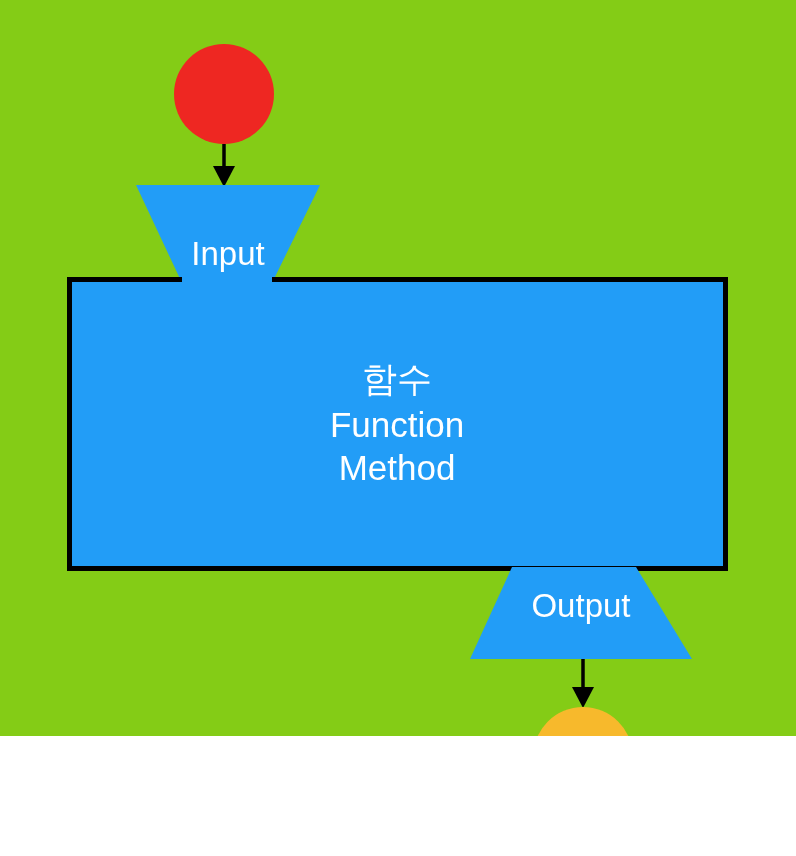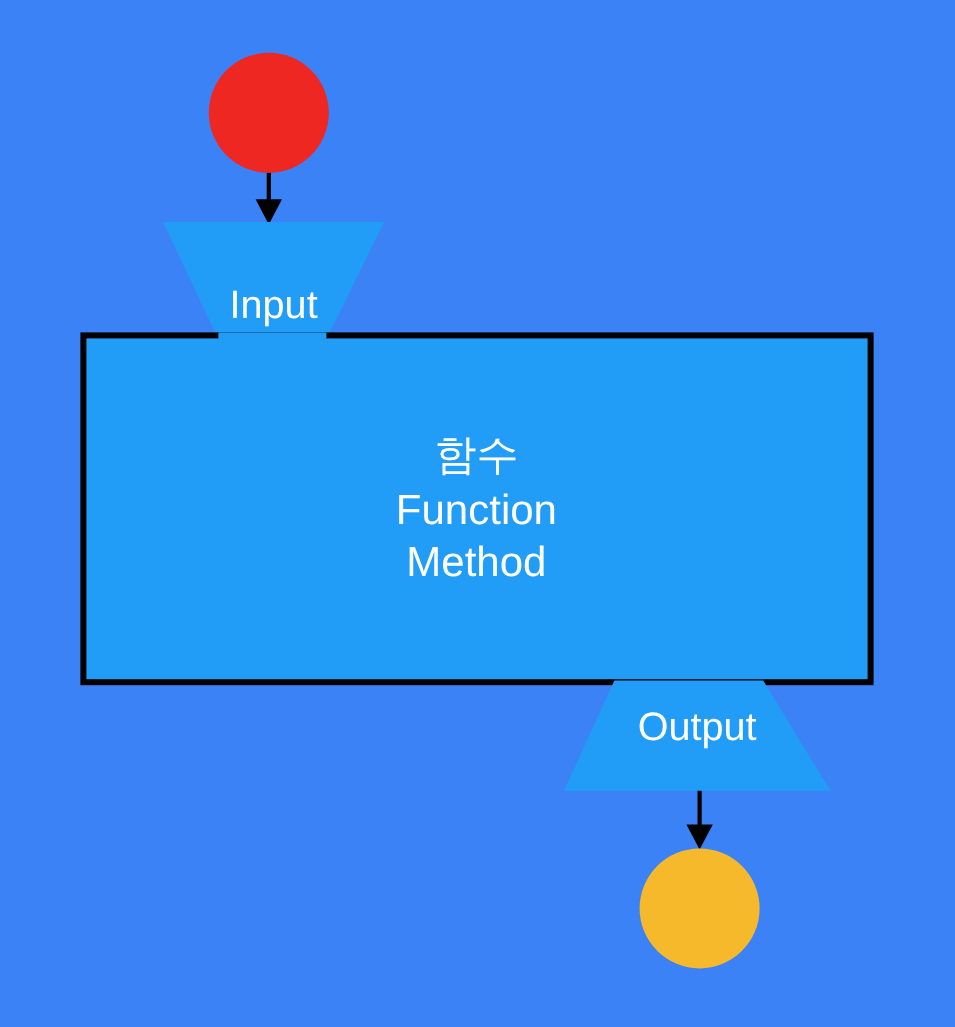--- a/index.html
+++ b/index.html
@@ -7,22 +7,22 @@
     margin: 0;
     padding: 0;
     background: #ffffff;
   }
   body {
     font-family: "Liberation Sans", "DejaVu Sans", sans-serif;
   }
   #canvas {
     position: relative;
     width: 796px;
-    height: 856px;
-    background: #3b82f6;
+    height: 736px;
+    background: #84cc16;
     overflow: hidden;
   }
   #diagram-svg {
     position: absolute;
     top: 0;
     left: 0;
     width: 796px;
     height: 856px;
     display: block;
   }

